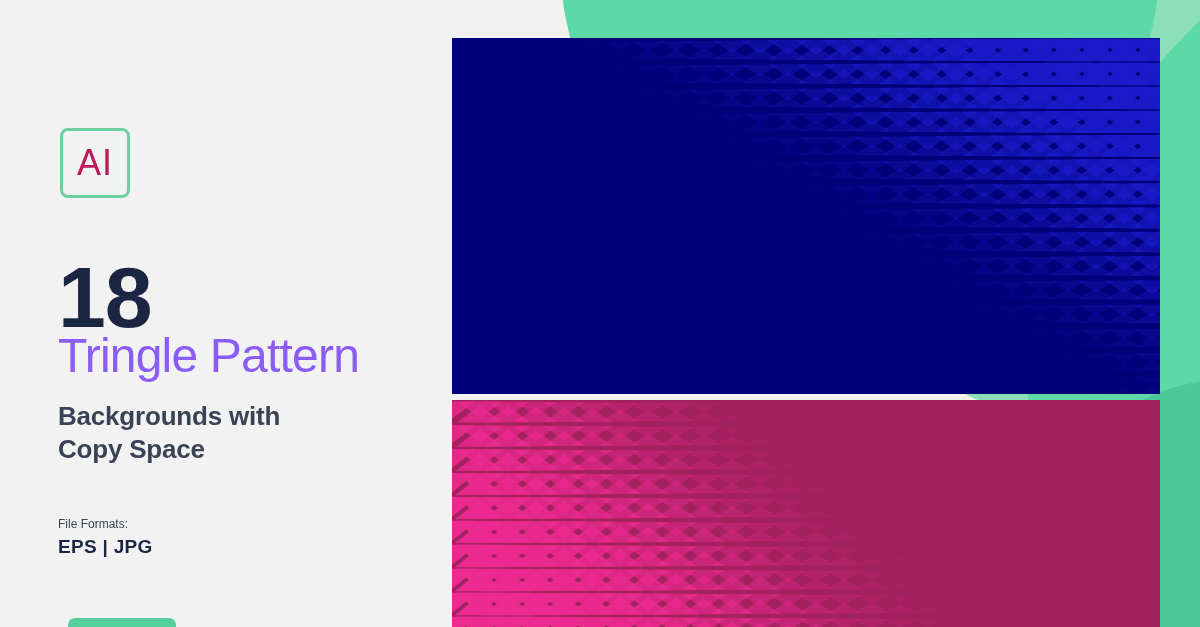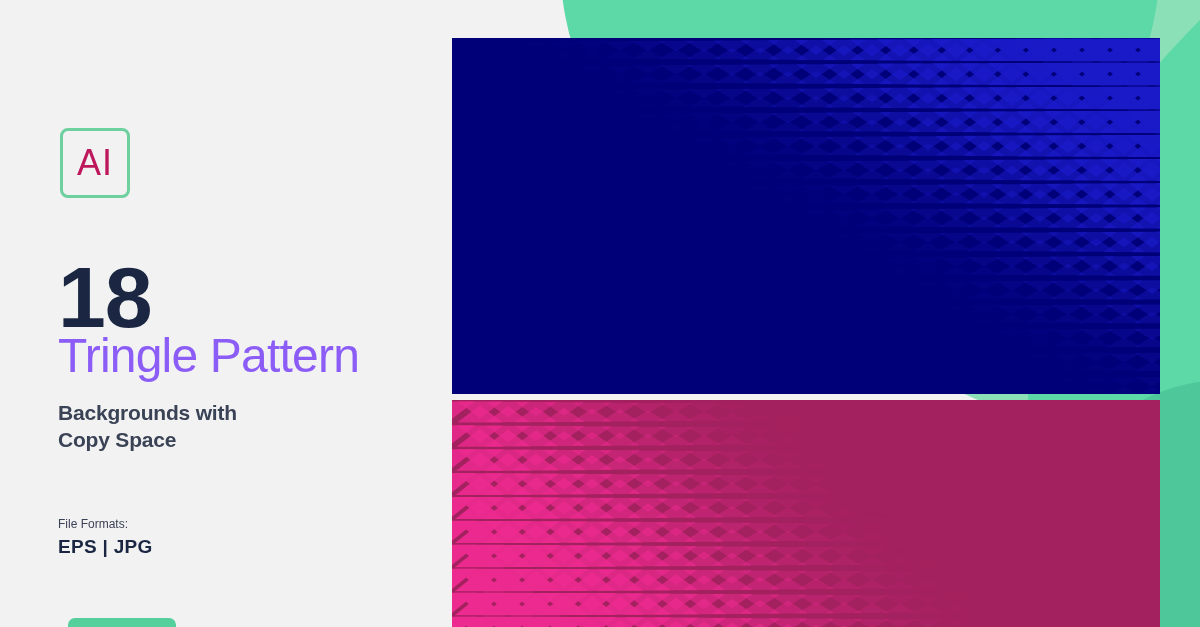--- a/index.html
+++ b/index.html
@@ -55,21 +55,21 @@
     position:absolute; left:58px; top:332px;
     font-size:48px;
     font-weight:normal;
     color:#8b5cf6;
     letter-spacing:-0.8px;
     line-height:1;
     white-space:nowrap;
   }
   #headline-sub {
     position:absolute; left:58px; top:400px;
-    font-size:21px;
+    font-size:26px;
     font-weight:bold;
     color:#3a4255;
     line-height:1.28;
     letter-spacing:-0.2px;
   }
 
   #formats-block { position:absolute; left:58px; top:516px; }
   #formats-label {
     font-size:12px;
     font-weight:400;

